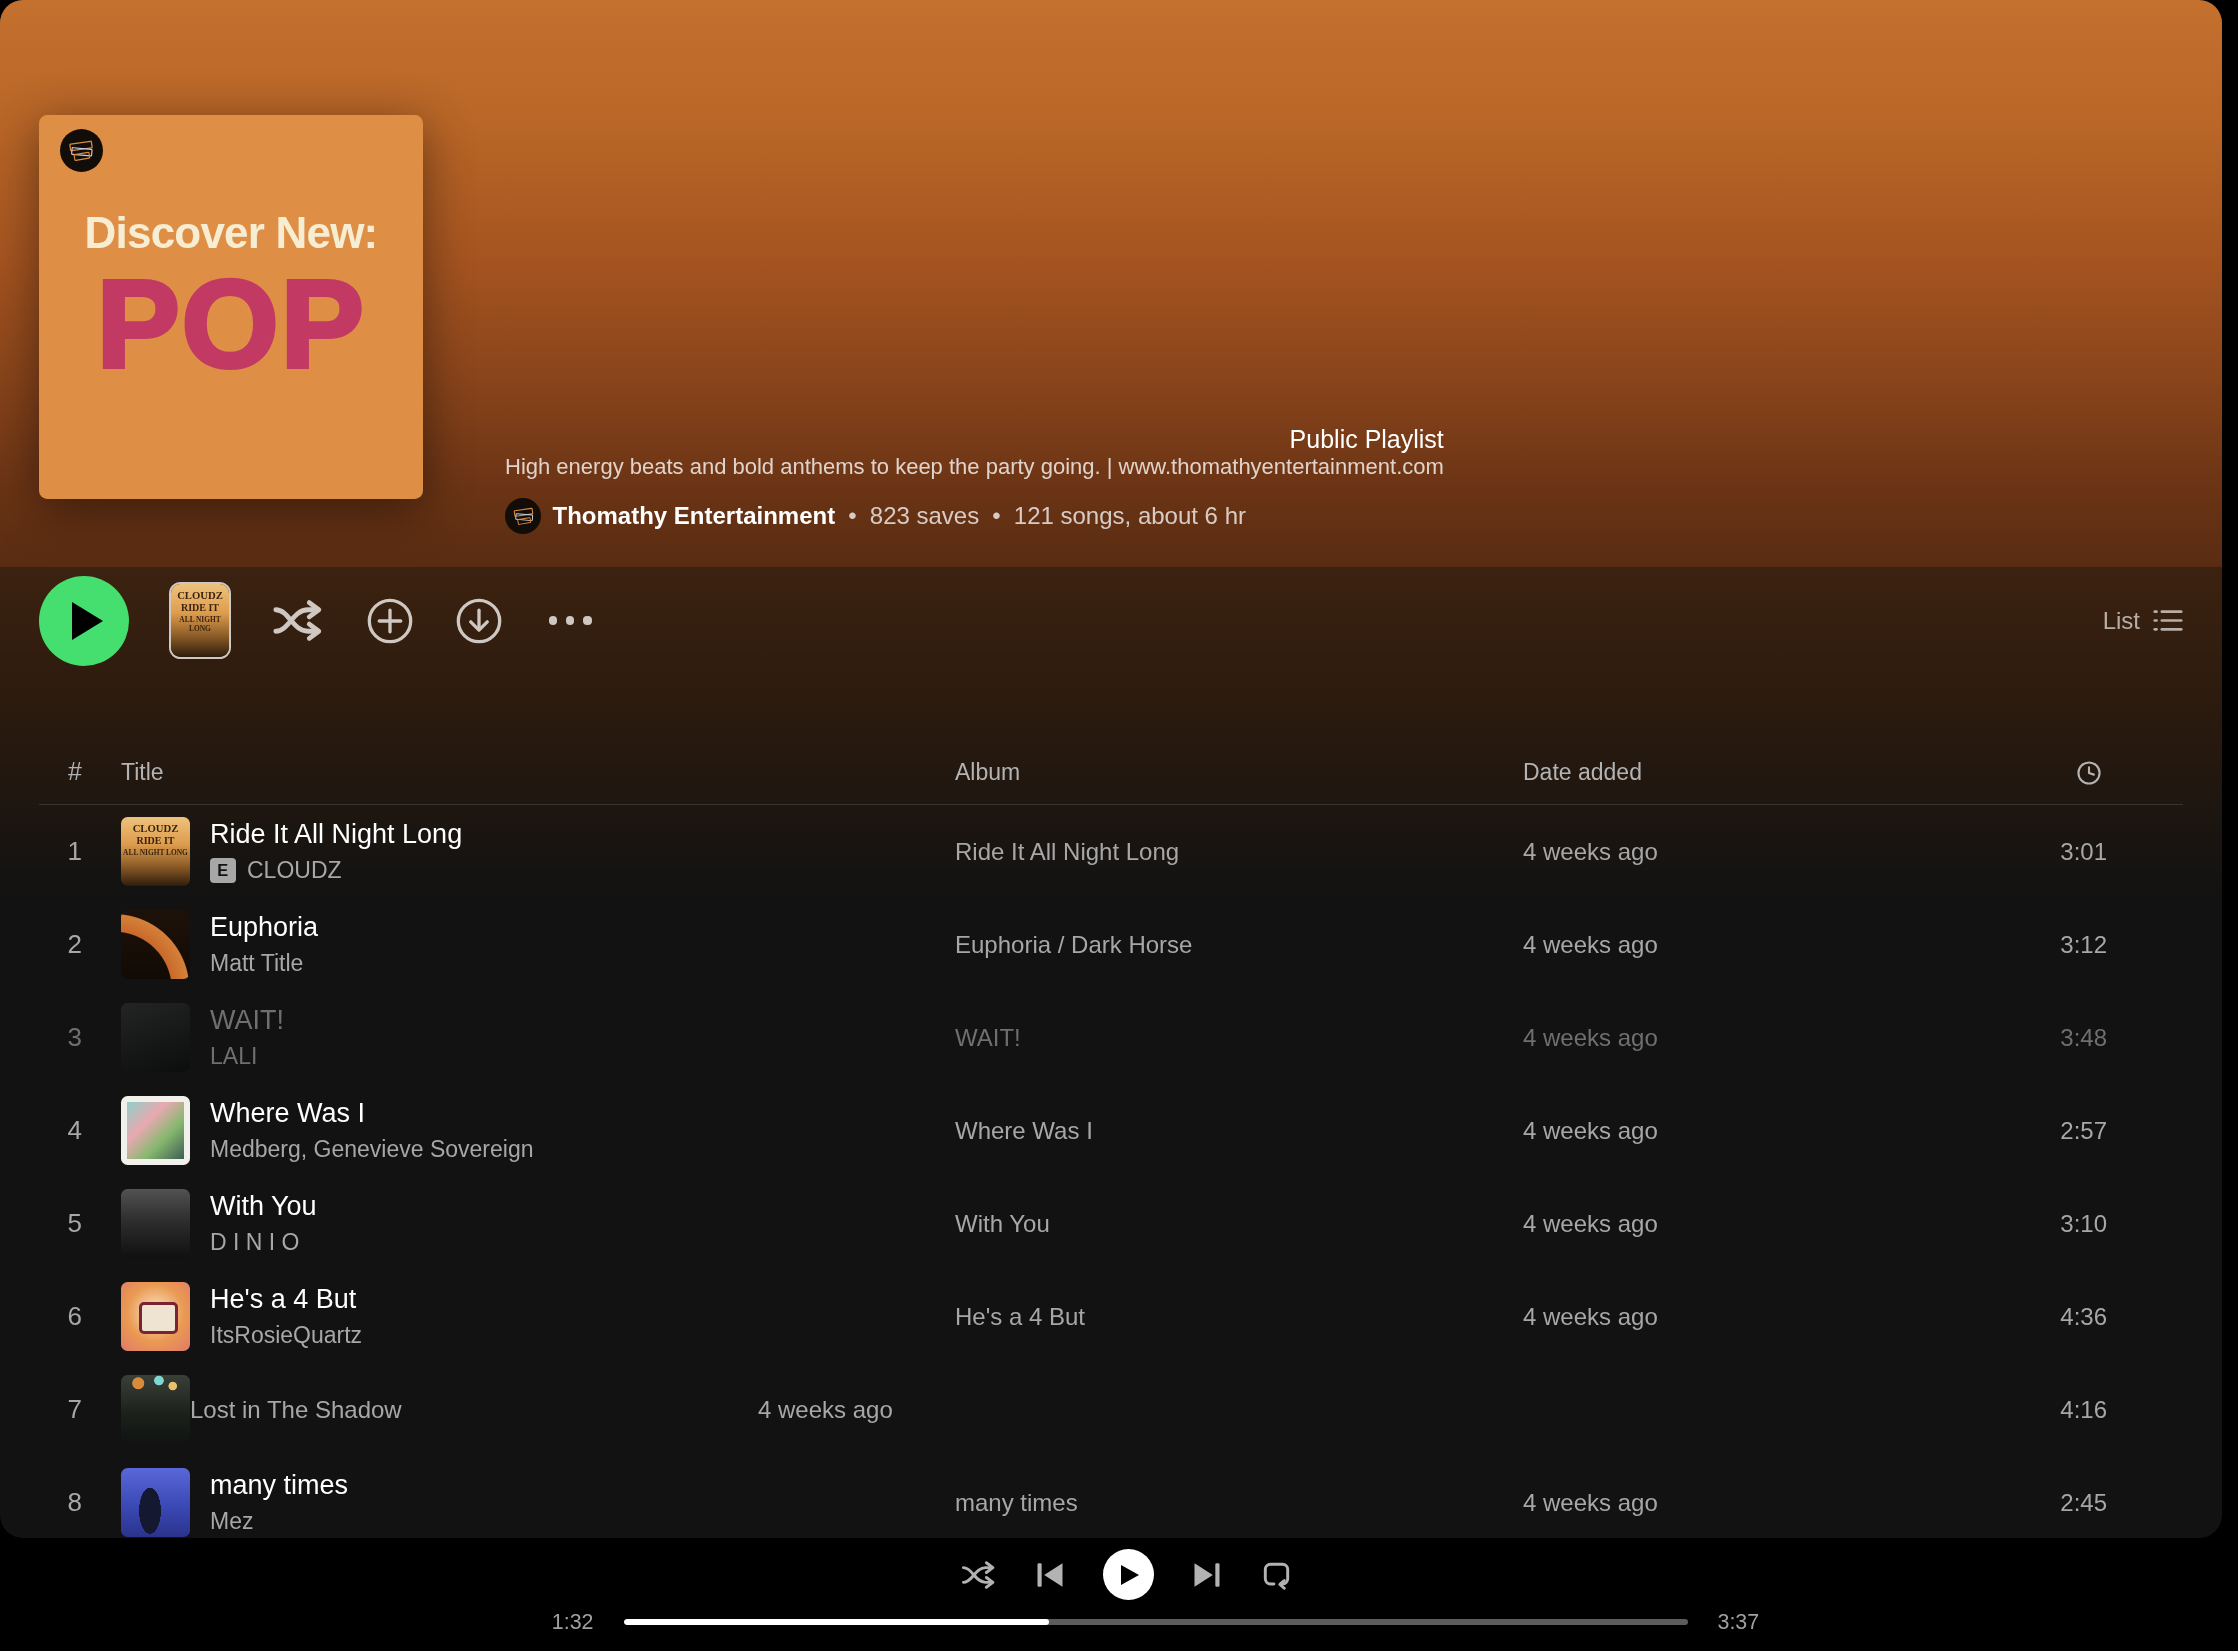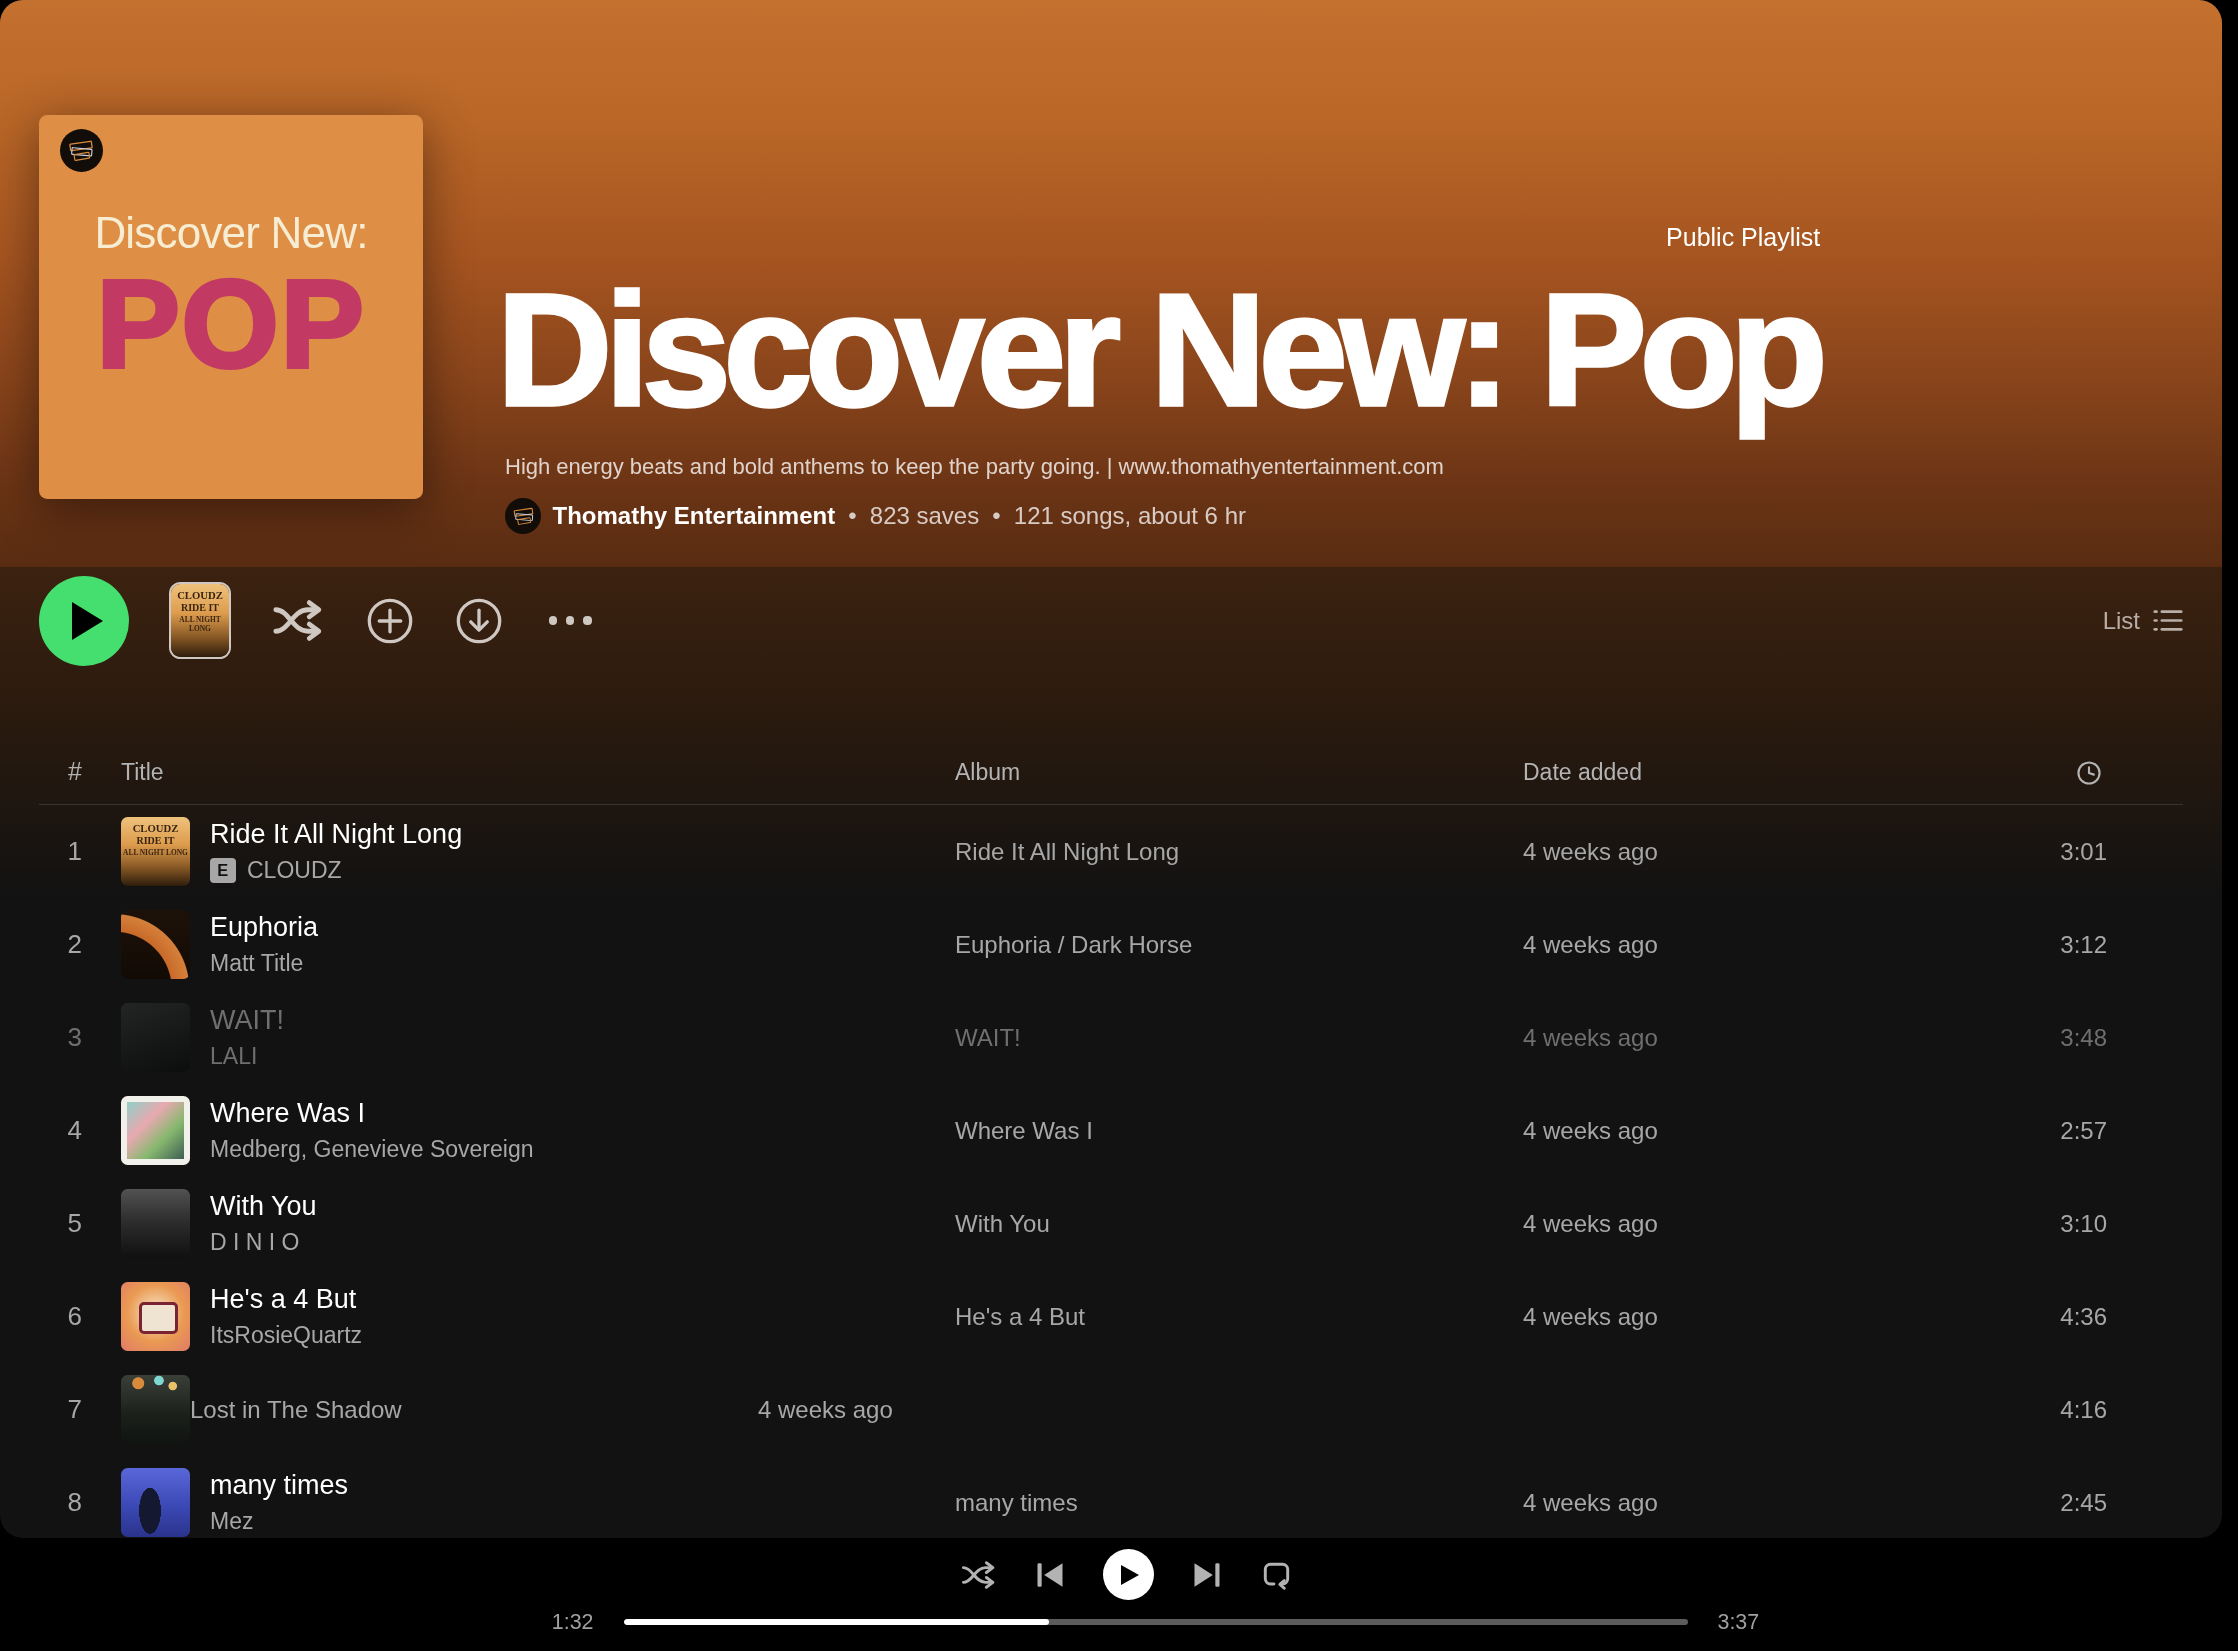--- a/index.html
+++ b/index.html
@@ -13,21 +13,21 @@
   
   .header { height:567px;
     background:linear-gradient(180deg,#c4702f 0%,#b96627 22%,#a55420 46%,#8a451b 66%,#6b3415 86%,#592c12 100%);
     display:flex; align-items:flex-end; padding:0 39px 33px 39px; gap:82px; }
 
   .cover { width:384px; height:384px; flex:none; border-radius:8.2px; background:#df8f45;
     box-shadow:0 10px 49px rgba(0,0,0,.45); position:relative; margin-bottom:35px;
     display:flex; flex-direction:column; align-items:center; justify-content:center; }
   .cover-logo { position:absolute; left:20.5px; top:14px; width:43px; height:43px;
     border-radius:50%; background:#120d08; display:flex; align-items:center; justify-content:center; }
-  .cover-line1 { font-size:44px; font-weight:normal; letter-spacing:-0.8px; margin-top:-16.4px; }
+  .cover-line1 { font-size:44px; font-weight:bold; letter-spacing:-0.8px; margin-top:-16.4px; }
   .cover-line2 { font-size:125px; font-weight:bold; letter-spacing:1.6px; line-height:1.05;
     -webkit-text-stroke:4.1px currentColor; }
 
   .head-meta { display:flex; flex-direction:column; justify-content:flex-end; min-width:0; }
   .visibility { font-size:25px; color:#fff; font-weight:500;text-align:right; }
   .playlist-title { font-size:160px; font-weight:bold; color:#fff; letter-spacing:-7.4px;
     line-height:1.12; margin:8.2px 0 15px -8.2px; -webkit-text-stroke:3.3px #fff; white-space:nowrap; }
   .description { font-size:22px; color:rgba(255,255,255,.78); margin-bottom:18px; }
   .owner-row { display:flex; align-items:center; gap:11.5px; font-size:24px; color:rgba(255,255,255,.75); }
   .avatar { width:36px; height:36px; border-radius:50%; background:#120d08; flex:none;
@@ -137,21 +137,20 @@
           <rect x="7" y="15" width="24" height="8" rx="1" transform="rotate(5 19 19)" stroke="#c8d0e0" stroke-width="1.4"></rect>
           <rect x="10" y="21" width="18" height="7" rx="1" transform="rotate(-10 19 24)" stroke="#d98a3c" stroke-width="1.4"></rect>
         </svg>
       </div>
       <div class="cover-line1" style="color:#f6edd3">Discover New:</div>
       <div class="cover-line2" style="color:#c23a64">POP</div>
     </div>
 
     <div class="head-meta">
       <div class="visibility">Public Playlist</div>
-      <div class="playlist-title">Discover New: Pop</div>
       <div class="description">High energy beats and bold anthems to keep the party going. | www.thomathyentertainment.com</div>
       <div class="owner-row">
         <span class="avatar">
           <svg width="25" height="25" viewBox="0 0 36 36" fill="none">
             <rect x="5" y="8" width="26" height="8" rx="1" transform="rotate(-8 18 12)" stroke="#d98a3c" stroke-width="1.6"></rect>
             <rect x="7" y="15" width="24" height="8" rx="1" transform="rotate(5 19 19)" stroke="#c8d0e0" stroke-width="1.4"></rect>
             <rect x="10" y="21" width="18" height="7" rx="1" transform="rotate(-10 19 24)" stroke="#d98a3c" stroke-width="1.4"></rect>
           </svg>
         </span>
         <span class="owner-name">Thomathy Entertainment</span>

